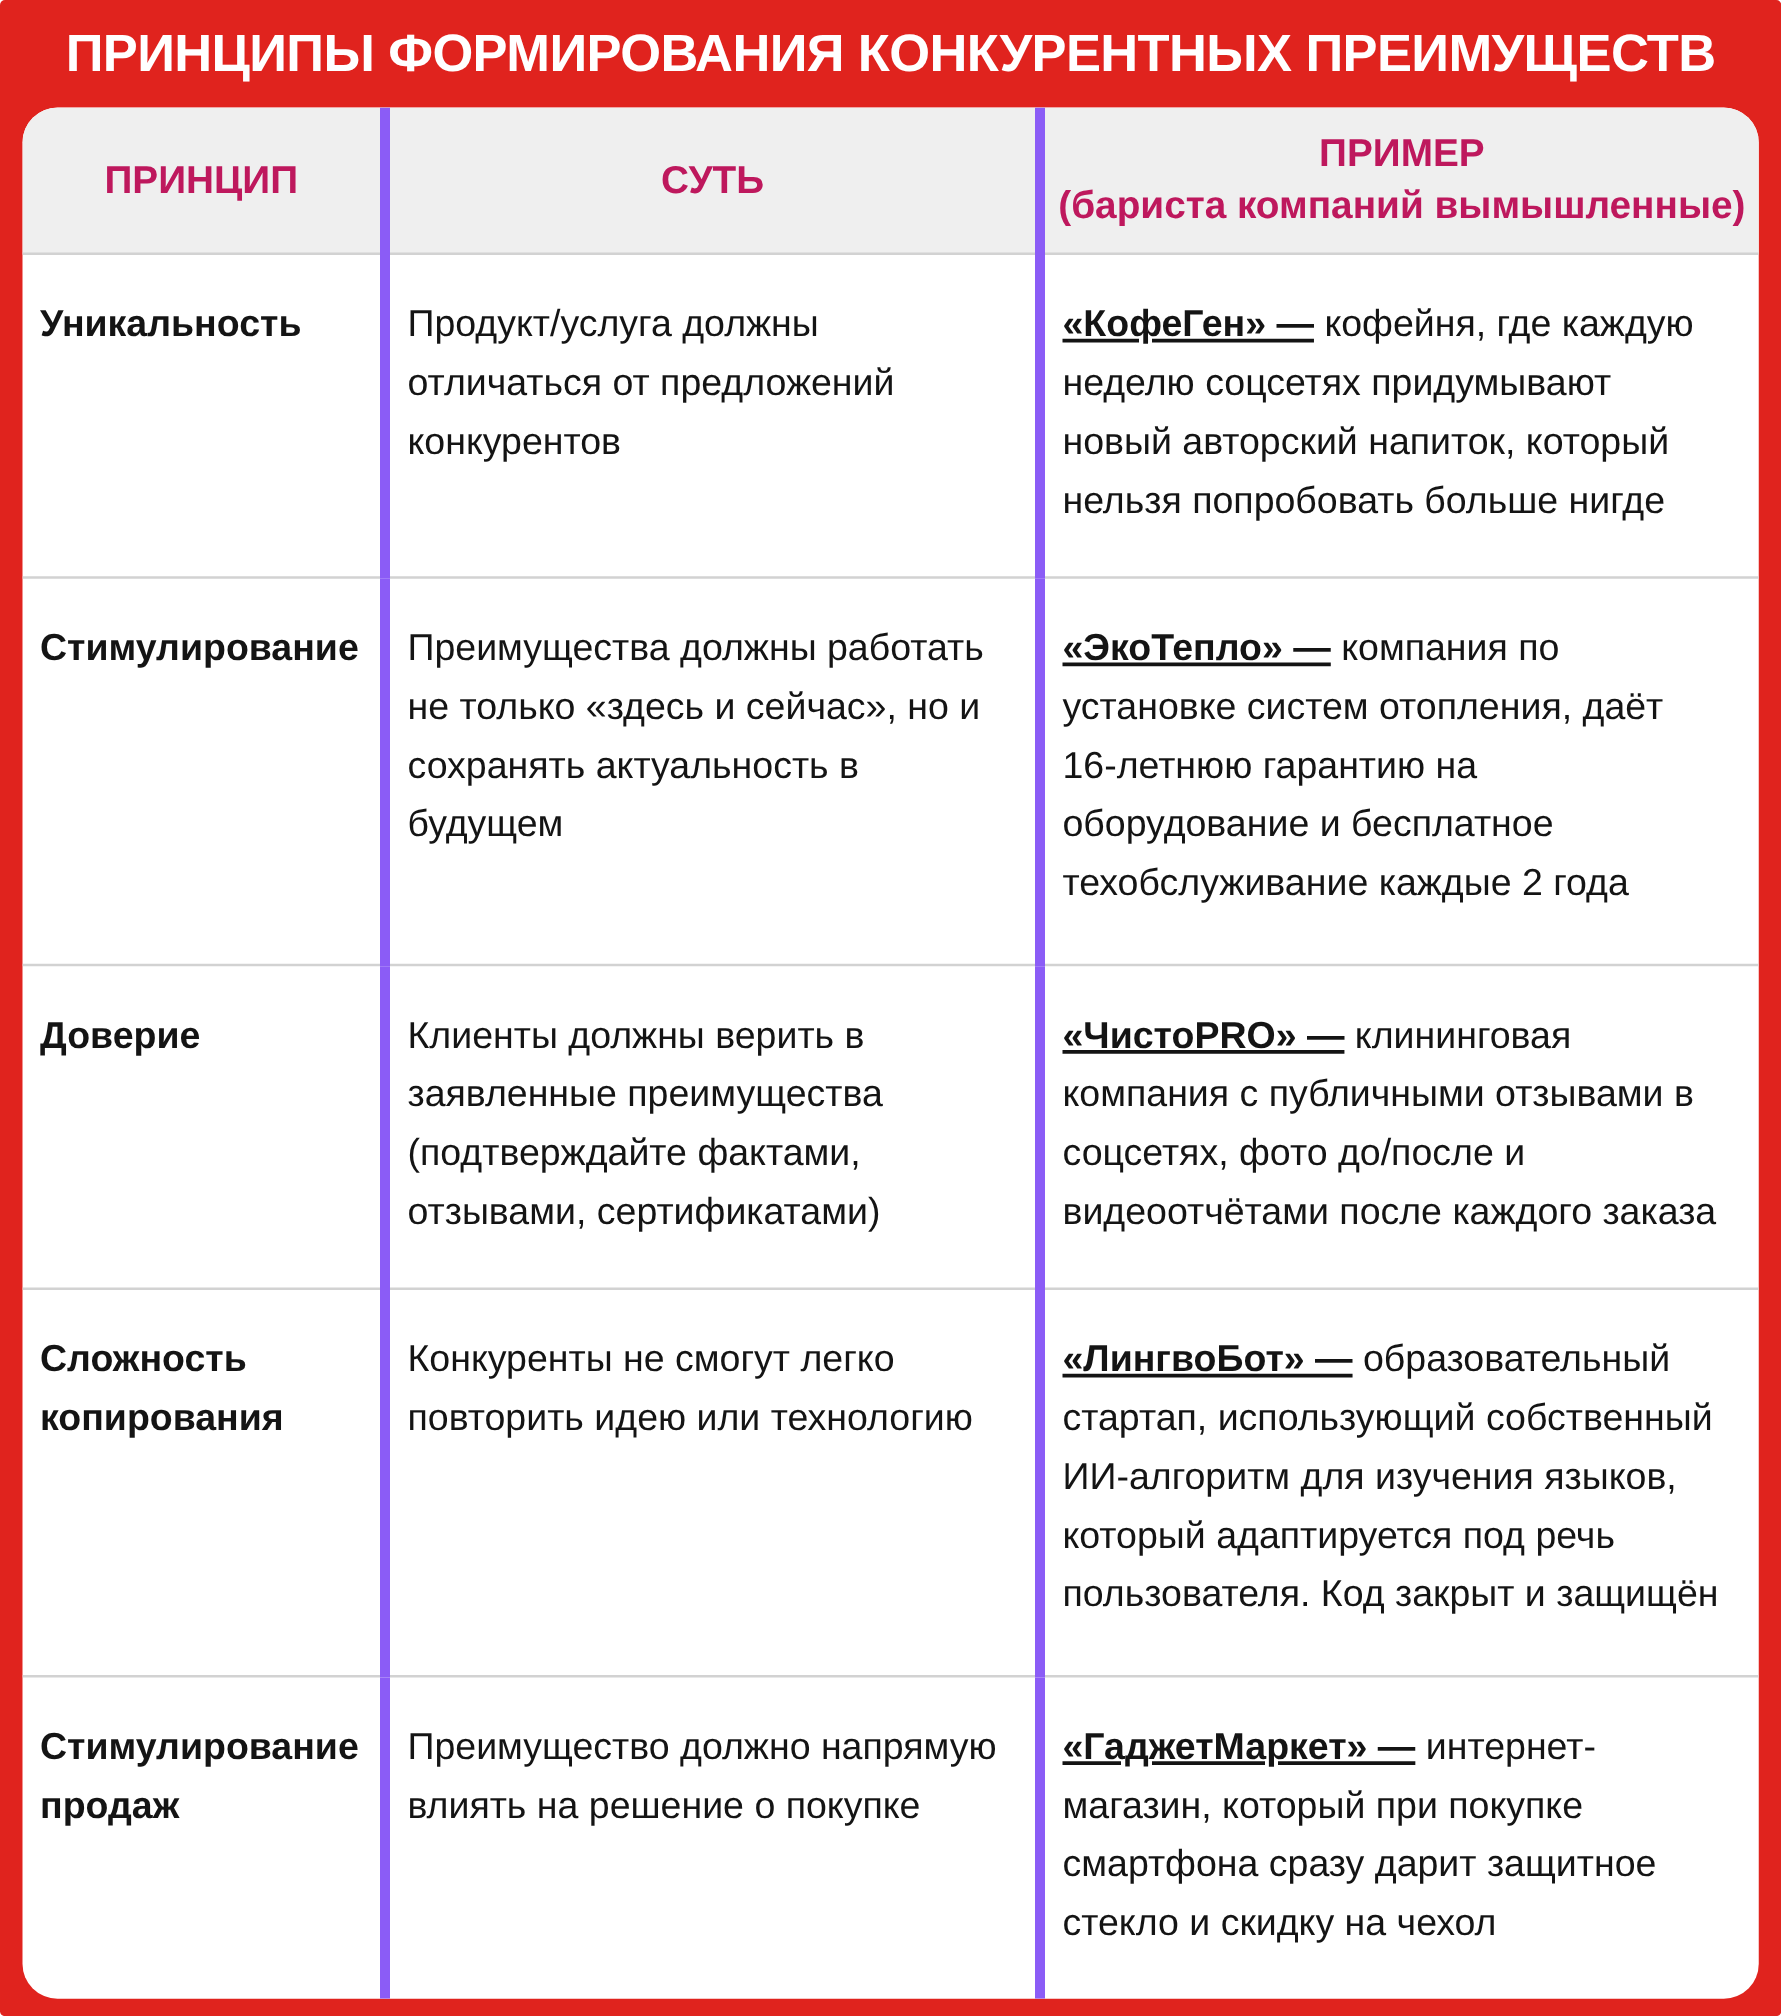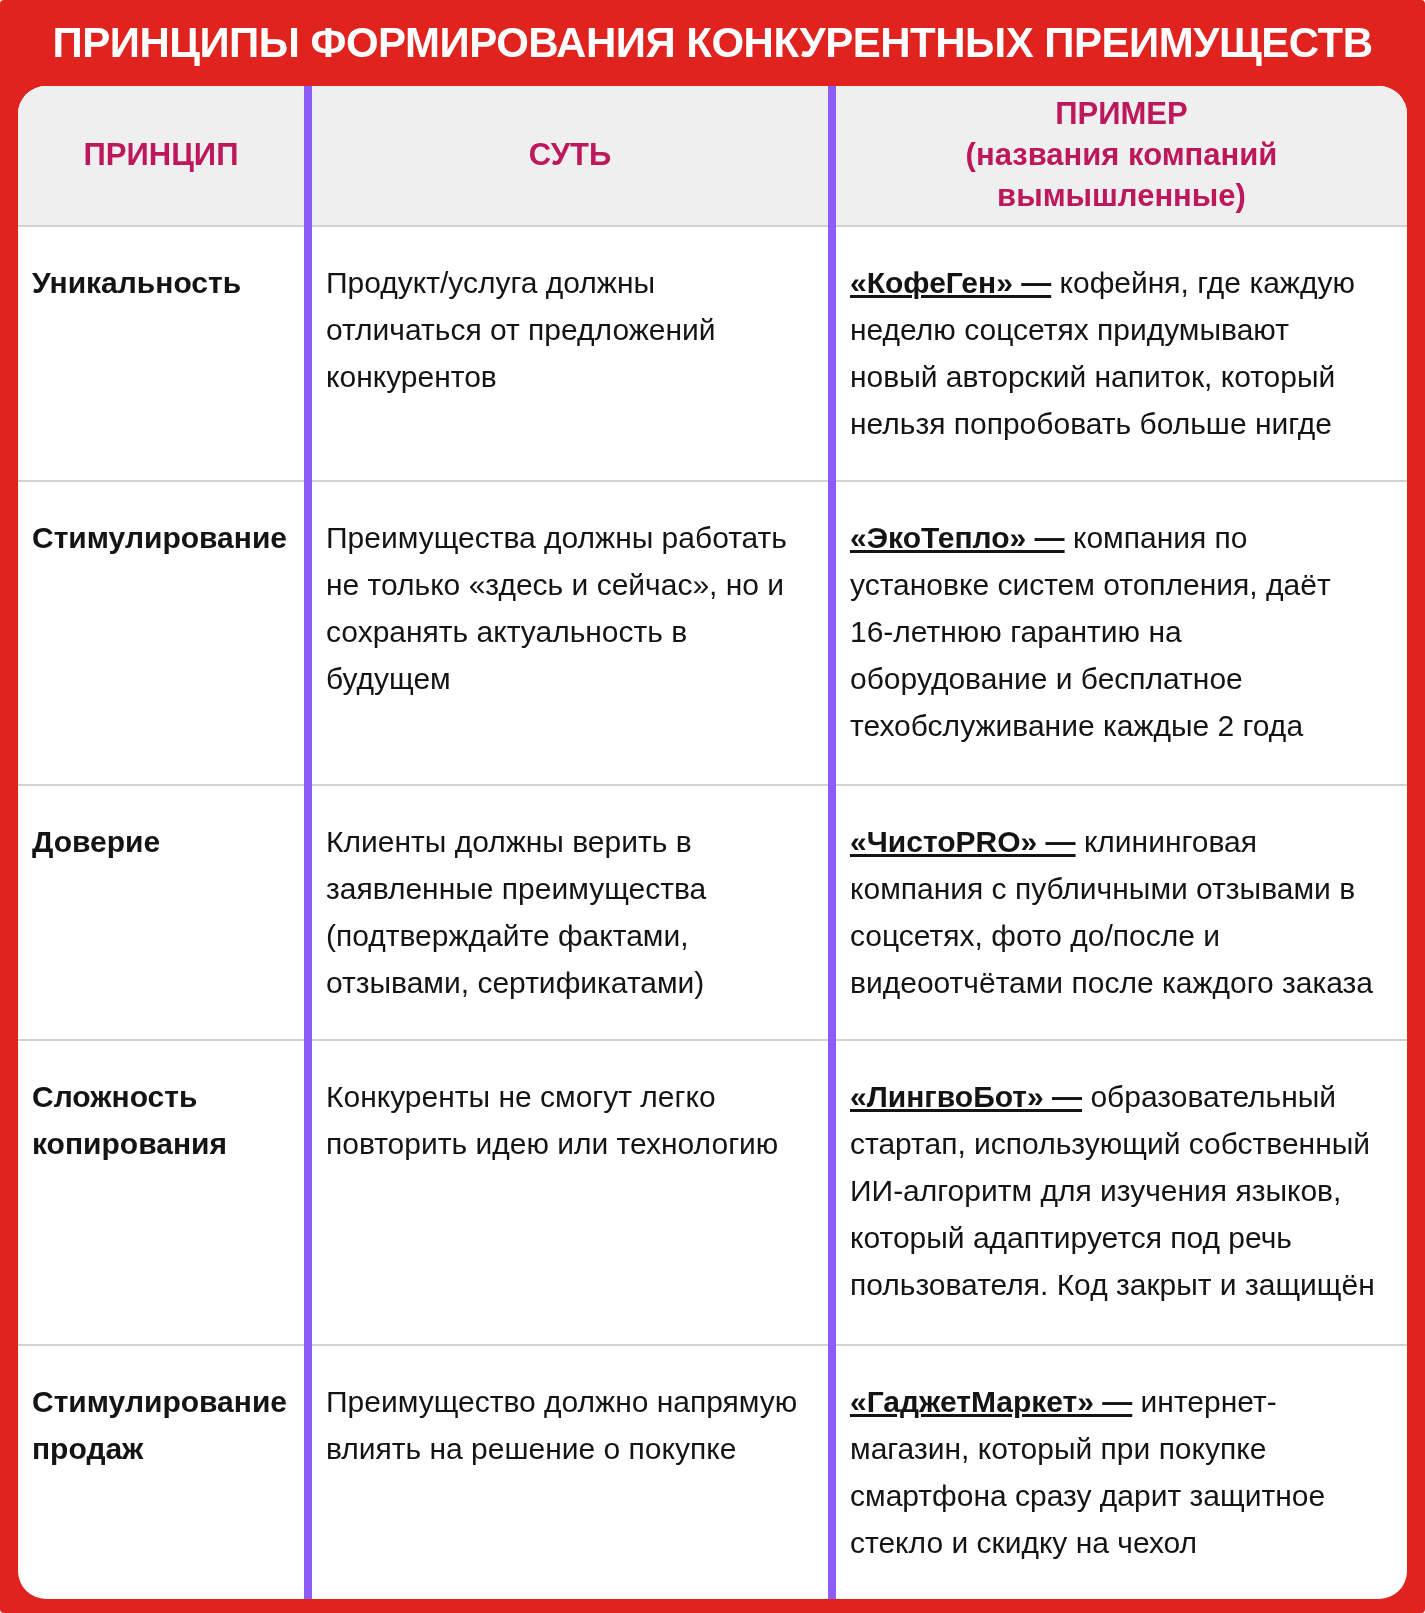--- a/index.html
+++ b/index.html
@@ -93,21 +93,21 @@
           <col class="c1">
           <col class="c2">
           <col class="c3">
         </colgroup>
       <thead>
         <tr>
           <th>ПРИНЦИП</th>
           <th>СУТЬ</th>
           <th>
             <span>ПРИМЕР</span><br>
-            <span>(названия компаний вымышленные)</span>
+            <span>(бариста компаний вымышленные)</span>
           </th>
         </tr>
       </thead>
       <tbody>
         <tr>
           <td class="principle">Уникальность</td>
           <td class="essence">Продукт/услуга должны отличаться от предложений конкурентов</td>
           <td class="example"><b>«КофеГен» —</b> <span>кофейня, где каждую неделю соцсетях придумывают новый авторский напиток, который нельзя попробовать больше нигде</span></td>
         </tr>
         <tr>

